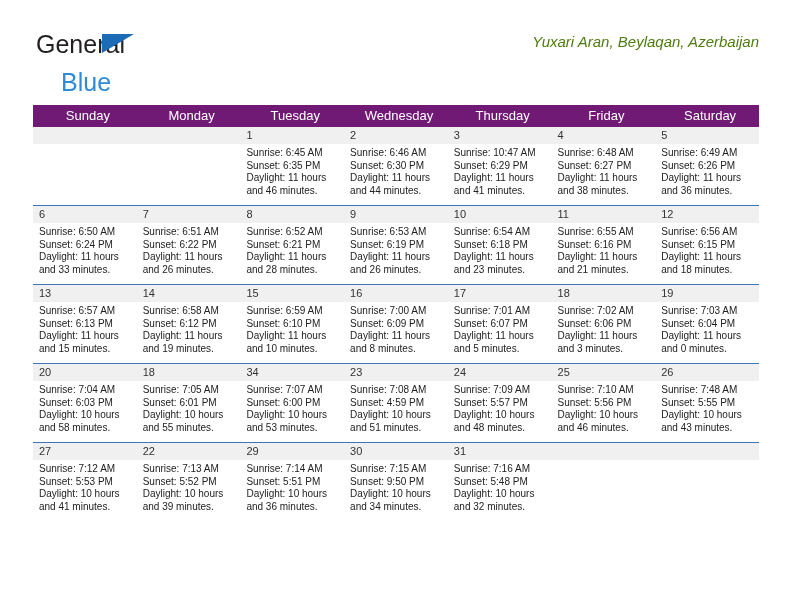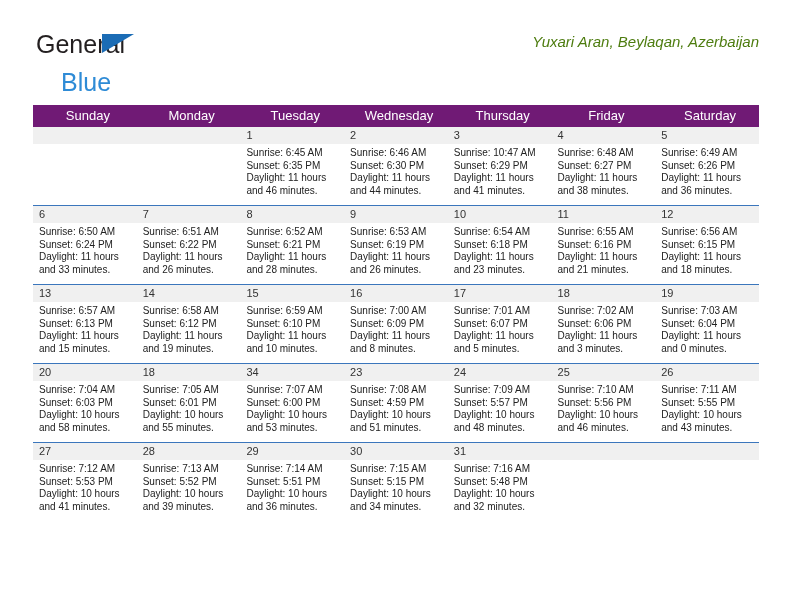--- a/index.html
+++ b/index.html
@@ -412,60 +412,60 @@
             <div class="cell-body">
               <div>Sunrise: 7:10 AM</div>
               <div>Sunset: 5:56 PM</div>
               <div>Daylight: 10 hours</div>
               <div>and 46 minutes.</div>
             </div>
           </td>
           <td>
             <div class="daynum-band">26</div>
             <div class="cell-body">
-              <div>Sunrise: 7:11 AM</div>
+              <div>Sunrise: 7:48 AM</div>
               <div>Sunset: 5:55 PM</div>
               <div>Daylight: 10 hours</div>
               <div>and 43 minutes.</div>
             </div>
           </td>
         </tr>
         <tr class="week-row last">
           <td>
             <div class="daynum-band">27</div>
             <div class="cell-body">
               <div>Sunrise: 7:12 AM</div>
               <div>Sunset: 5:53 PM</div>
               <div>Daylight: 10 hours</div>
               <div>and 41 minutes.</div>
             </div>
           </td>
           <td>
-            <div class="daynum-band">28</div>
+            <div class="daynum-band">22</div>
             <div class="cell-body">
               <div>Sunrise: 7:13 AM</div>
               <div>Sunset: 5:52 PM</div>
               <div>Daylight: 10 hours</div>
               <div>and 39 minutes.</div>
             </div>
           </td>
           <td>
             <div class="daynum-band">29</div>
             <div class="cell-body">
               <div>Sunrise: 7:14 AM</div>
               <div>Sunset: 5:51 PM</div>
               <div>Daylight: 10 hours</div>
               <div>and 36 minutes.</div>
             </div>
           </td>
           <td>
             <div class="daynum-band">30</div>
             <div class="cell-body">
               <div>Sunrise: 7:15 AM</div>
-              <div>Sunset: 5:15 PM</div>
+              <div>Sunset: 9:50 PM</div>
               <div>Daylight: 10 hours</div>
               <div>and 34 minutes.</div>
             </div>
           </td>
           <td>
             <div class="daynum-band">31</div>
             <div class="cell-body">
               <div>Sunrise: 7:16 AM</div>
               <div>Sunset: 5:48 PM</div>
               <div>Daylight: 10 hours</div>

